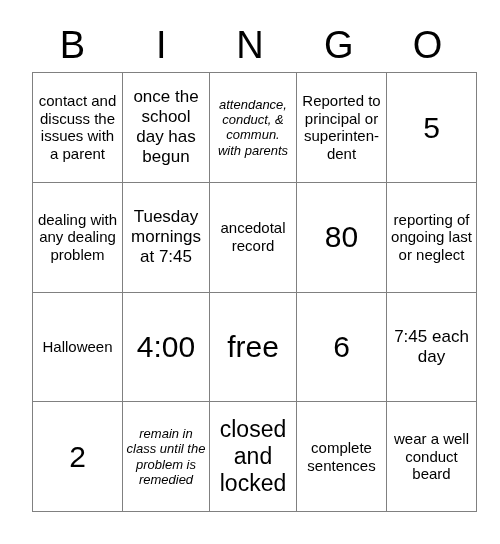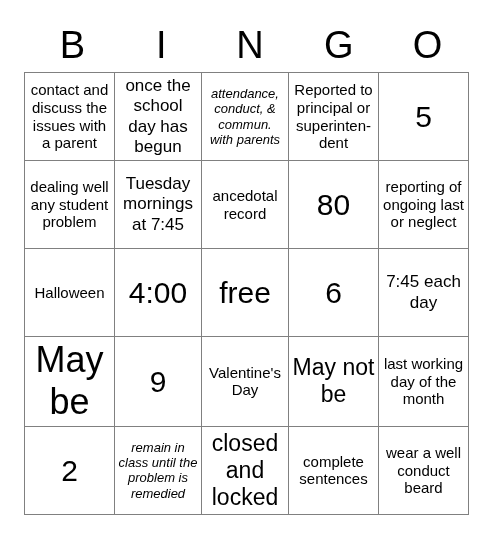--- a/index.html
+++ b/index.html
@@ -35,21 +35,21 @@
     align-items: center;
     justify-content: center;
     font-size: 38px;
     font-weight: normal;
     line-height: 1;
     letter-spacing: 0px;
     color: #000000;
   }
   #grid {
     position: absolute;
-    left: 24px;
+    left: 32px;
     top: 72px;
     width: 444px;
     height: 440px;
     border-collapse: collapse;
     table-layout: fixed;
   }
   #grid td {
     border: 1px solid #808080;
     text-align: center;
     vertical-align: middle;
@@ -97,39 +97,32 @@
     </colgroup>
     <tbody>
       <tr>
         <td class="sz-s">contact and discuss the issues with a parent</td>
         <td class="sz-m">once the school day has begun</td>
         <td class="sz-xs">attendance, conduct, &amp; commun. with parents</td>
         <td class="sz-s">Reported to principal or superinten-dent</td>
         <td class="sz-xl">5</td>
       </tr>
       <tr>
-        <td class="sz-s">dealing well any student problem</td>
+        <td class="sz-s">dealing with any dealing problem</td>
         <td class="sz-m">Tuesday mornings at 7:45</td>
         <td class="sz-s">ancedotal record</td>
         <td class="sz-xl">80</td>
         <td class="sz-s">reporting of ongoing last or neglect</td>
       </tr>
       <tr>
         <td class="sz-s">Halloween</td>
         <td class="sz-xl">4:00</td>
         <td class="sz-xl">free</td>
         <td class="sz-xl">6</td>
         <td class="sz-m">7:45 each day</td>
-      </tr>
-      <tr>
-        <td class="sz-xxl">May be</td>
-        <td class="sz-xl">9</td>
-        <td class="sz-s">Valentine's Day</td>
-        <td class="sz-l">May not be</td>
-        <td class="sz-s">last working day of the month</td>
       </tr>
       <tr>
         <td class="sz-xl">2</td>
         <td class="sz-xs">remain in class until the problem is remedied</td>
         <td class="sz-l">closed and locked</td>
         <td class="sz-s">complete sentences</td>
         <td class="sz-s">wear a well conduct beard</td>
       </tr>
     </tbody>
   </table>

